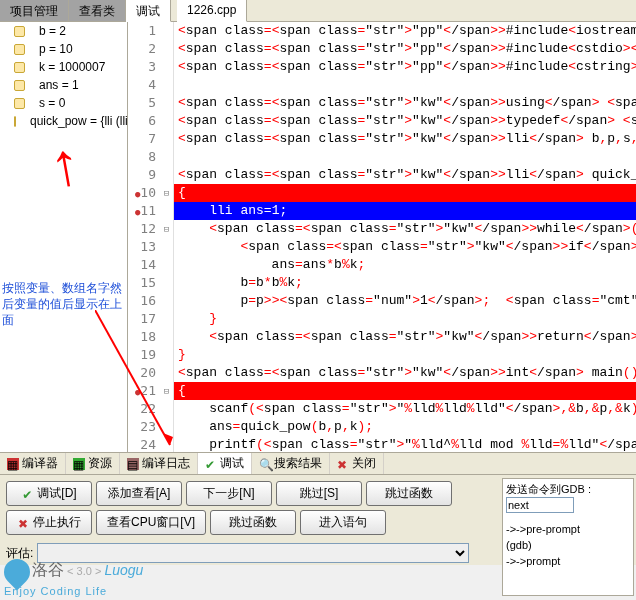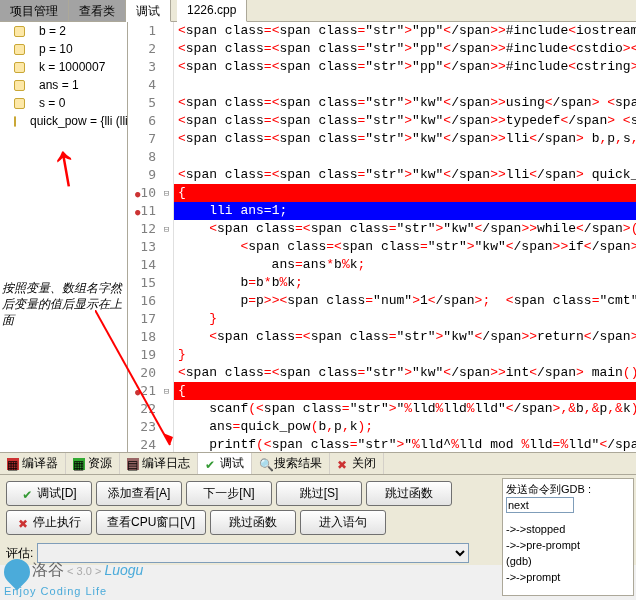--- a/index.html
+++ b/index.html
@@ -13,21 +13,21 @@
 .var-icon { width:11px; height:11px; background:#fde8a8; border:1px solid #c9a736; border-radius:2px; display:inline-block; }
 .editor { flex:1; background:#fff; display:flex; overflow:hidden; position:relative; }
 .gutter { width:32px; text-align:right; padding-right:4px; color:#808080; background:#fff; font-family:Consolas,monospace; font-size:13px; line-height:18px; }
 .fold { width:14px; background:#fff; border-right:1px solid #e0e0e0; font-family:monospace; font-size:9px; line-height:18px; text-align:center; color:#808080; }
 .code { flex:1; font-family:Consolas,"Courier New",monospace; font-size:13px; line-height:18px; white-space:pre; overflow:hidden; }
 .ln { height:18px; padding-left:4px; }
 .ln.redbg { background:#ff0000; }
 .ln.bluebg { background:#0000ff; color:#fff; }
 .op { color:#ff0000; }
 .red-arrow { position:absolute; left:50px; top:130px; color:#ff0000; font-size:60px; transform:rotate(-10deg); pointer-events:none; }
-.note { position:absolute; left:2px; top:280px; color:#000000; font-size:12px; line-height:16px; width:120px; pointer-events:none;font-style:italic; }
+.note { position:absolute; left:2px; top:280px; color:#1d4ed8; font-size:12px; line-height:16px; width:120px; pointer-events:none; }
 .note-arrow { position:absolute; left:95px; top:310px; width:80px; height:140px; pointer-events:none; }
 .bottom { border-top:1px solid #aca899; background:#ece9d8; }
 .btabs { display:flex; height:22px; border-bottom:1px solid #aca899; }
 .btab { padding:2px 7px; display:flex; align-items:center; gap:3px; cursor:pointer; border-right:1px solid #d4d0c8; }
 .btab.active { background:#fff; }
 .bicon { width:12px; height:12px; display:inline-block; }
 .toolbar { display:flex; flex-wrap:wrap; gap:4px; padding:6px; align-items:center; }
 .btn { background:linear-gradient(#fff,#e3e3e3); border:1px solid #707070; border-radius:3px; padding:3px 10px; font-size:12px; min-width:86px; cursor:pointer; display:flex; align-items:center; gap:4px; justify-content:center; }
 .btn .bi { width:12px; height:12px; }
 .row { display:flex; gap:4px; width:100%; }
@@ -194,21 +194,20 @@
   <div class="eval-row">
     <span>评估:</span>
     <select></select>
   </div>
 </div>
 
 <div class="gdb-panel">
   <span>发送命令到GDB :</span>
   <input value="next" style="">
   <div class="gdb-log" id="gdblog">
-      <div>-&gt;-&gt;stopped</div>
       <div>-&gt;-&gt;pre-prompt</div>
       <div>(gdb)</div>
       <div>-&gt;-&gt;prompt</div>
     </div>
 </div>
 
 <div class="watermark">
   <span class="drop"></span><span class="cn">洛谷</span>
   <span style="color:#aaa">&lt; 3.0 &gt;</span>
   <span class="lg">Luogu</span><br>

